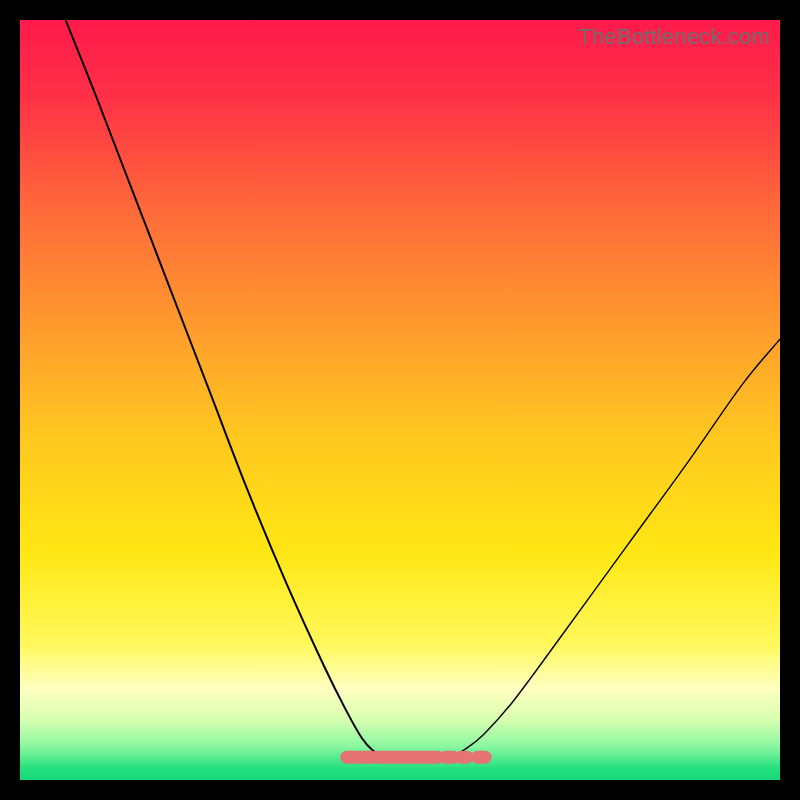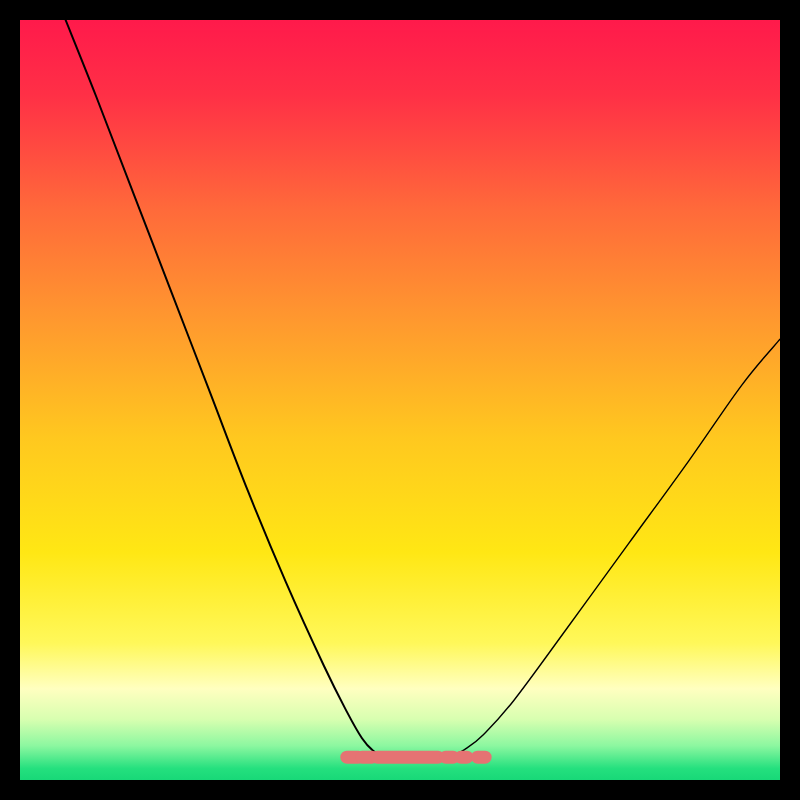--- a/index.html
+++ b/index.html
@@ -71,20 +71,21 @@
             <stop offset="88%" stop-color="#ffffc0"></stop>
             <stop offset="92%" stop-color="#d8ffb0"></stop>
             <stop offset="95.5%" stop-color="#8cf7a0"></stop>
             <stop offset="98.5%" stop-color="#24e07e"></stop>
             <stop offset="100%" stop-color="#18d878"></stop>
           </linearGradient>
       </defs>
       <rect x="0" y="0" width="760" height="760" fill="url(#bg)"></rect>
     </svg>
 
+    <div class="watermark">TheBottleneck.com</div>
 
     <svg class="curves" viewBox="0 0 760 760" preserveAspectRatio="none">
       <g id="series-group">
           <path d="M 45.6 0 C 51.072 13.68, 63.688 44.53600000000001, 76 76 C 88.312 107.464, 100.32 139.23199999999997, 114 174.79999999999995 C 127.68 210.36799999999994, 138.32 238.03199999999995, 152 273.59999999999997 C 165.68 309.16799999999995, 176.32 336.832, 190 372.4 C 203.68 407.96799999999996, 214.32 437, 228 471.2 C 241.68 505.4, 252.32 530.9359999999999, 266 562.4 C 279.68 593.864, 293.056 622.744, 304 646 C 314.944 669.256, 319.96000000000004 678.604, 326.8 691.6 C 333.64 704.596, 337.212 711.0864, 342 718.2 C 346.788 725.3136000000001, 349.98 728.1104, 353.40000000000003 731.12 C 356.82000000000005 734.1296, 359.632 734.236, 361 734.92" fill="none" stroke="#000000" stroke-width="2" stroke-linecap="round"></path>
           <path d="M 433.2 734.92 C 435.252 733.9624, 439.128 733.2936, 444.59999999999997 729.6 C 450.07199999999995 725.9064000000001, 454.70799999999997 723.2919999999999, 463.59999999999997 714.4 C 472.49199999999996 705.508, 478.952 699.3520000000001, 494 680.2 C 509.048 661.048, 526.68 636.044, 547.1999999999999 608 C 567.7199999999999 579.956, 586.112 554.496, 608 524.4 C 629.888 494.304, 648.28 469.528, 668.8 440.8 C 689.3199999999999 412.072, 705.584 386.688, 722 364.8 C 738.416 342.91200000000003, 753.16 327.408, 760 319.20000000000005" fill="none" stroke="#000000" stroke-width="1.4" stroke-linecap="round"></path>
           <line x1="326.8" y1="737.2" x2="338.2" y2="737.2" stroke="#e57373" stroke-width="13" stroke-linecap="round"></line>
           <line x1="342" y1="737.2" x2="351.88" y2="737.2" stroke="#e57373" stroke-width="13" stroke-linecap="round"></line>
           <line x1="357.2" y1="737.2" x2="418.00000000000006" y2="737.2" stroke="#e57373" stroke-width="13" stroke-linecap="round"></line>
           <line x1="425.6" y1="737.2" x2="433.2" y2="737.2" stroke="#e57373" stroke-width="13" stroke-linecap="round"></line>
           <line x1="440.79999999999995" y1="737.2" x2="446.88" y2="737.2" stroke="#e57373" stroke-width="13" stroke-linecap="round"></line>

